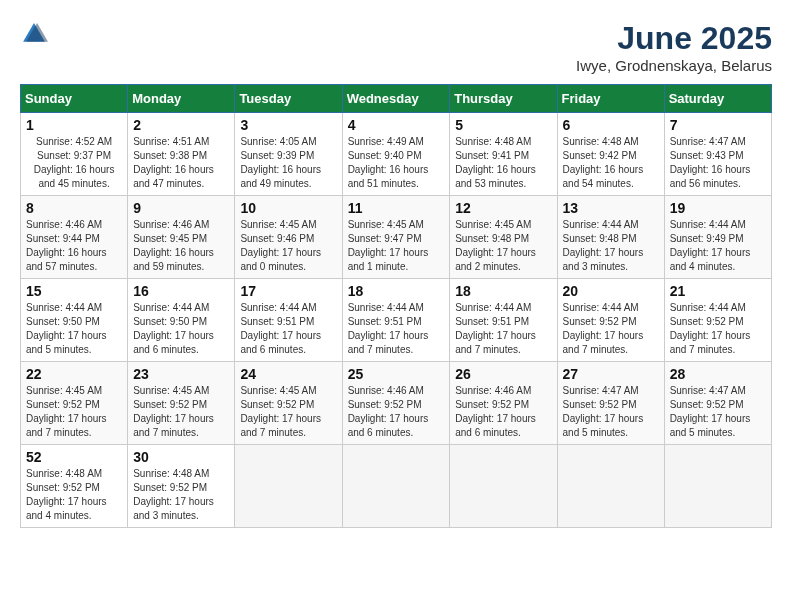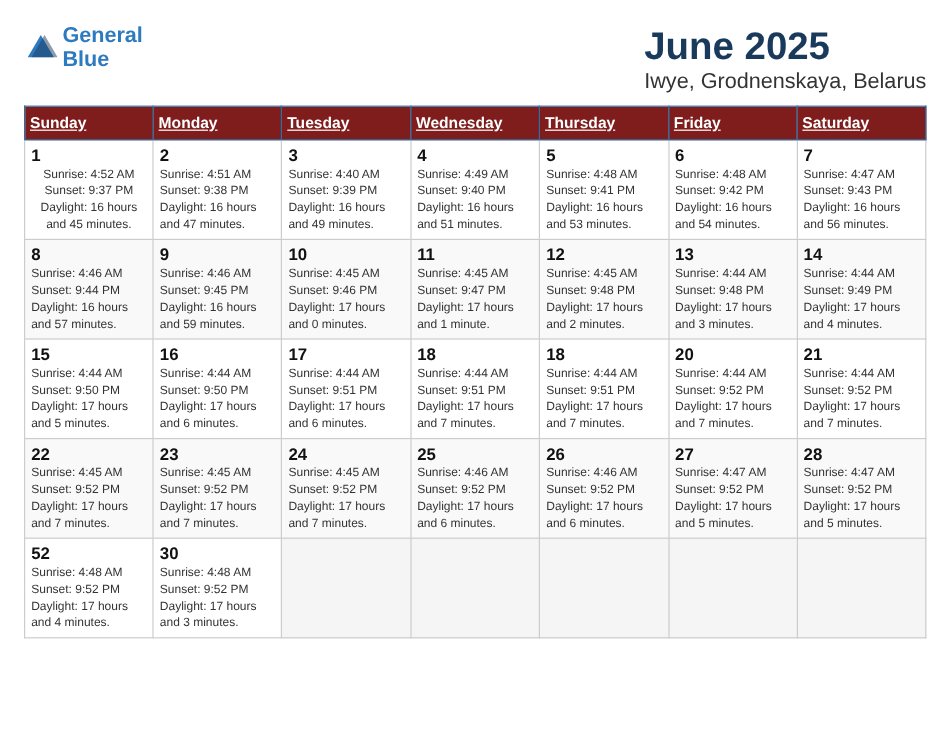--- a/index.html
+++ b/index.html
@@ -28,44 +28,43 @@
       line-height: 1.1;
     }
     .logo-text span {
       color: #2e7abf;
     }
     .logo-icon {
       width: 28px;
       height: 28px;
     }
     .title-block {
-      text-align: left;
+      text-align: right;
     }
     .month-title {
       font-size: 32px;
       font-weight: bold;
       color: #1a3a5c;
     }
     .location {
-      font-size: 18px;
+      font-size: 15px;
       color: #333;
     }
     .calendar {
       width: 100%;
       border-collapse: collapse;
     }
     .calendar th {
-      background-color: #7f1d1d;
+      background-color: #15803d;
       color: white;
       padding: 6px 4px;
       font-size: 13px;
       font-weight: bold;
       text-align: left;
       border: 1px solid #2e6da4;
-      text-decoration: underline;
     }
     .calendar td {
       border: 1px solid #ccc;
       vertical-align: top;
       padding: 4px 5px;
       width: 108px;
       min-height: 80px;
       font-size: 10.5px;
       color: #222;
       background: #fff;
@@ -91,24 +90,20 @@
   </style>
 </head>
 <body>
 
 <div class="header">
   <div class="logo">
     <svg class="logo-icon" viewBox="0 0 36 36">
       <polygon points="18,4 32,28 4,28" fill="#2e7abf"></polygon>
       <polygon points="22,4 36,28 8,28" fill="#1a3a5c" opacity="0.5"></polygon>
     </svg>
-    <div class="logo-text">
-      <div><span>General</span></div>
-      <div><span style="color:#2e7abf">Blue</span></div>
-    </div>
   </div>
   <div class="title-block">
     <div class="month-title">June 2025</div>
     <div class="location">Iwye, Grodnenskaya, Belarus</div>
   </div>
 </div>
 
 <table class="calendar">
   <thead>
     <tr>
@@ -132,21 +127,21 @@
         </td>
         <td>
           <span class="day-num">2</span>
           <div class="day-info" style="white-space: pre-line;">Sunrise: 4:51 AM
 Sunset: 9:38 PM
 Daylight: 16 hours
 and 47 minutes.</div>
         </td>
         <td>
           <span class="day-num">3</span>
-          <div class="day-info" style="white-space: pre-line;">Sunrise: 4:40 AM
+          <div class="day-info" style="white-space: pre-line;">Sunrise: 4:05 AM
 Sunset: 9:39 PM
 Daylight: 16 hours
 and 49 minutes.</div>
         </td>
         <td>
           <span class="day-num">4</span>
           <div class="day-info" style="white-space: pre-line;">Sunrise: 4:49 AM
 Sunset: 9:40 PM
 Daylight: 16 hours
 and 51 minutes.</div>
@@ -210,21 +205,21 @@
 and 2 minutes.</div>
         </td>
         <td>
           <span class="day-num">13</span>
           <div class="day-info" style="white-space: pre-line;">Sunrise: 4:44 AM
 Sunset: 9:48 PM
 Daylight: 17 hours
 and 3 minutes.</div>
         </td>
         <td>
-          <span class="day-num">14</span>
+          <span class="day-num">19</span>
           <div class="day-info" style="white-space: pre-line;">Sunrise: 4:44 AM
 Sunset: 9:49 PM
 Daylight: 17 hours
 and 4 minutes.</div>
         </td>
       </tr>
       <tr>
         <td>
           <span class="day-num">15</span>
           <div class="day-info" style="white-space: pre-line;">Sunrise: 4:44 AM

